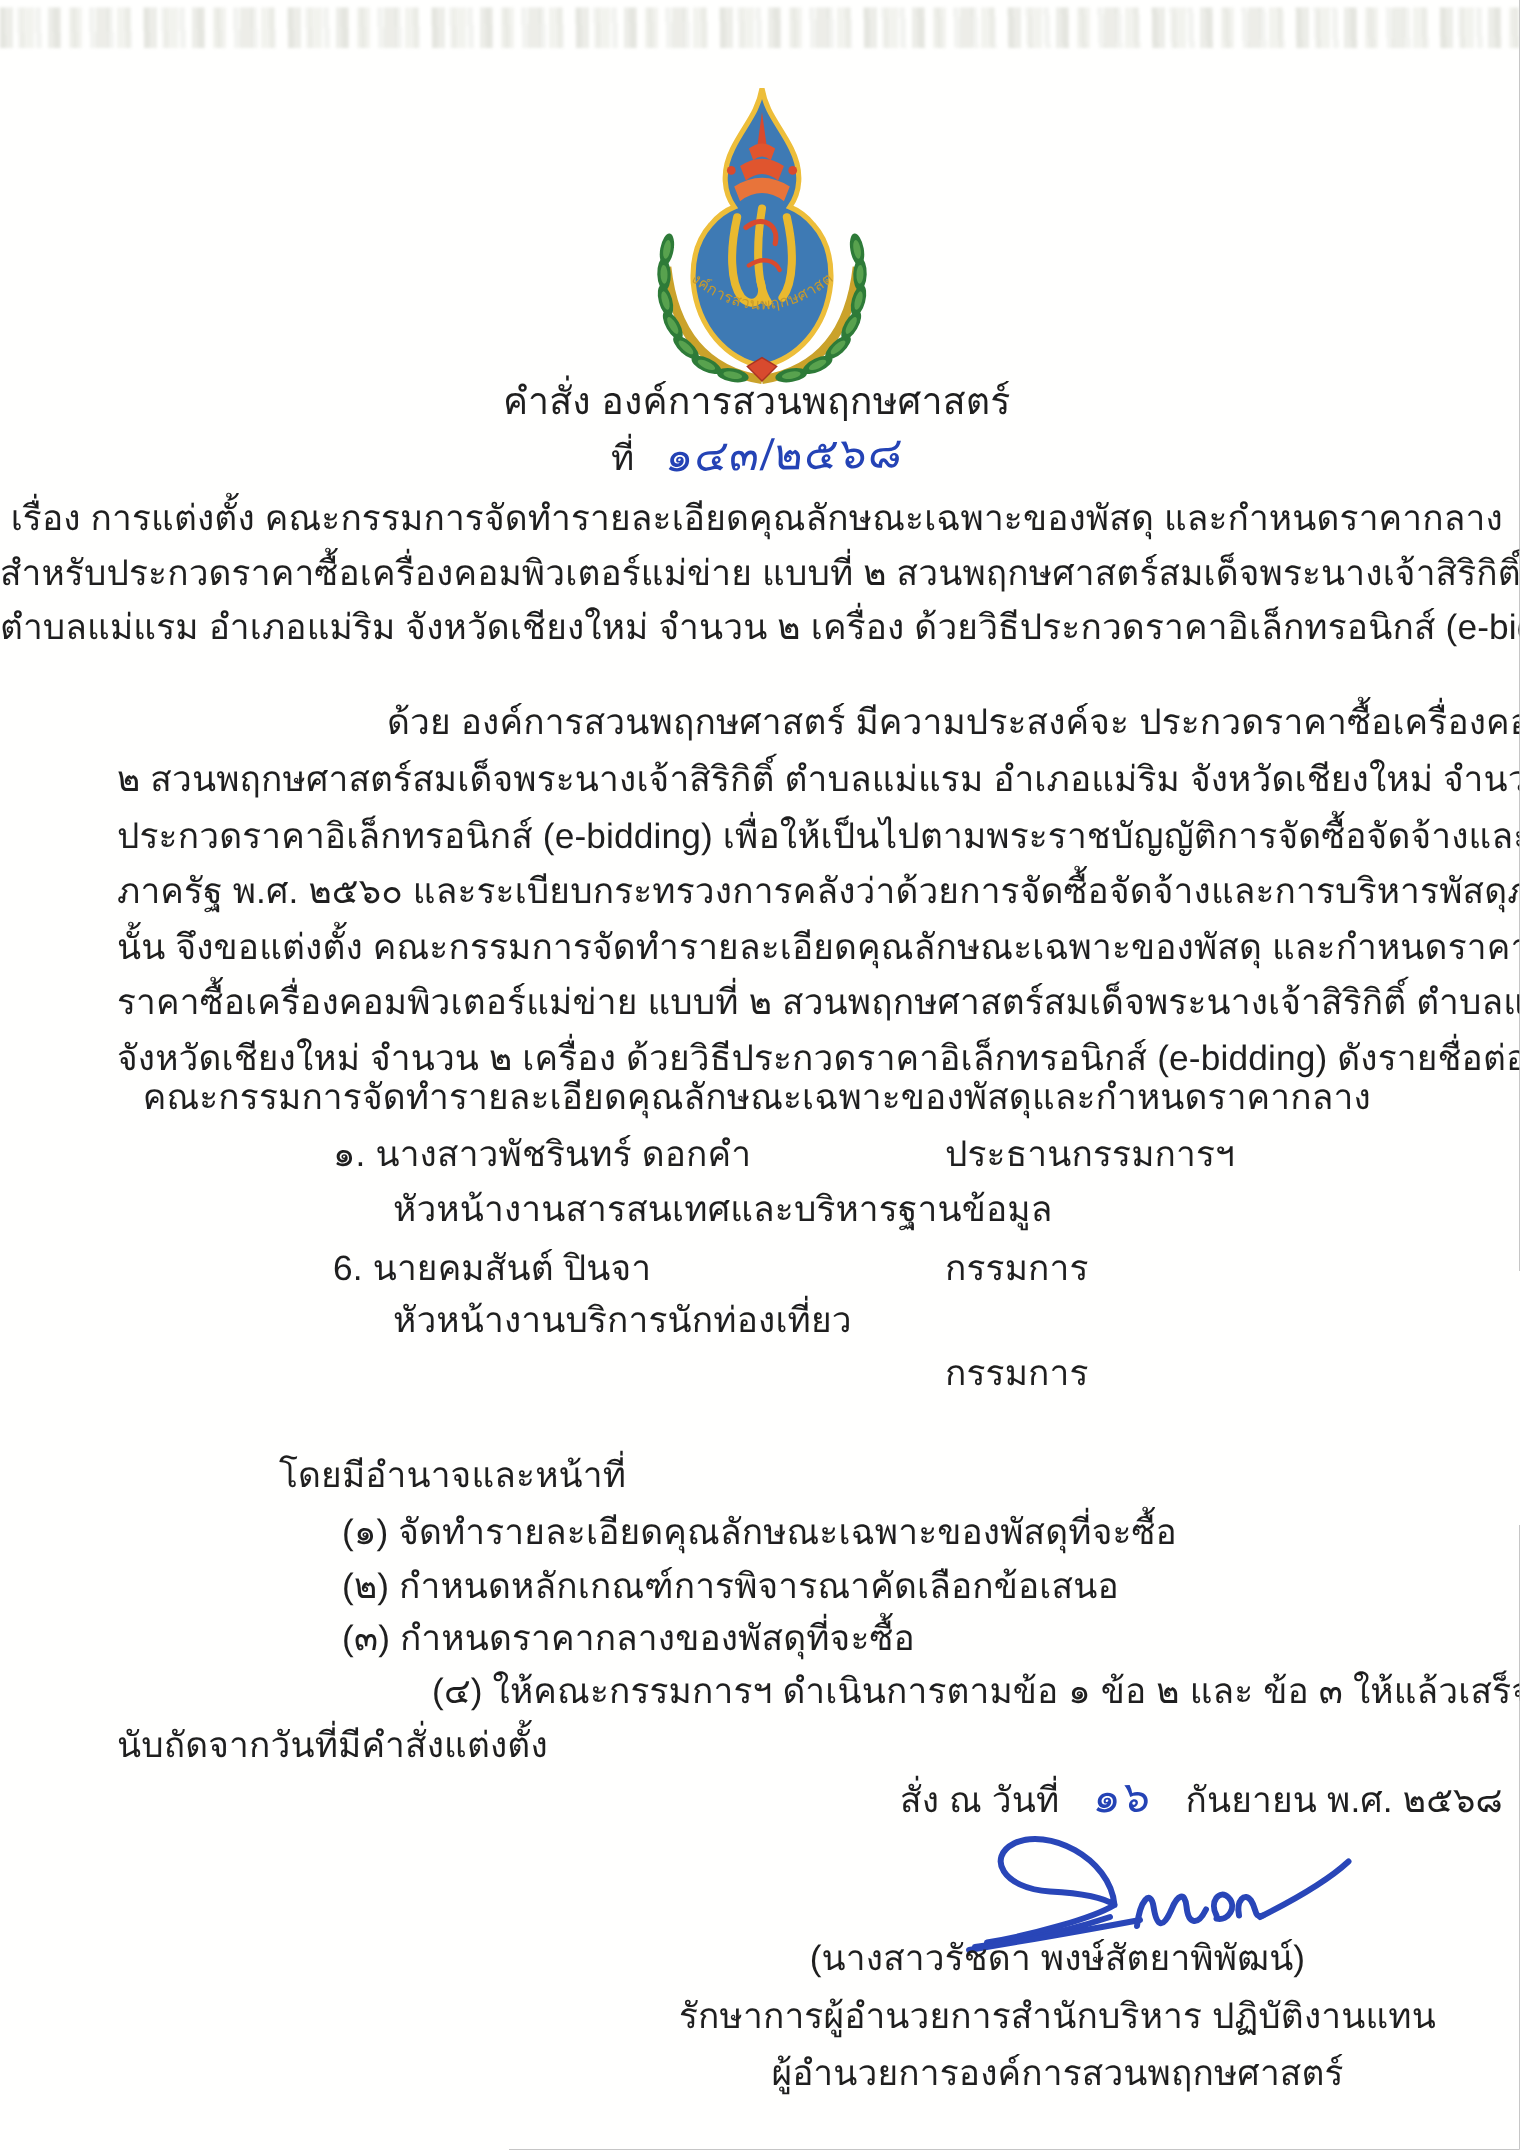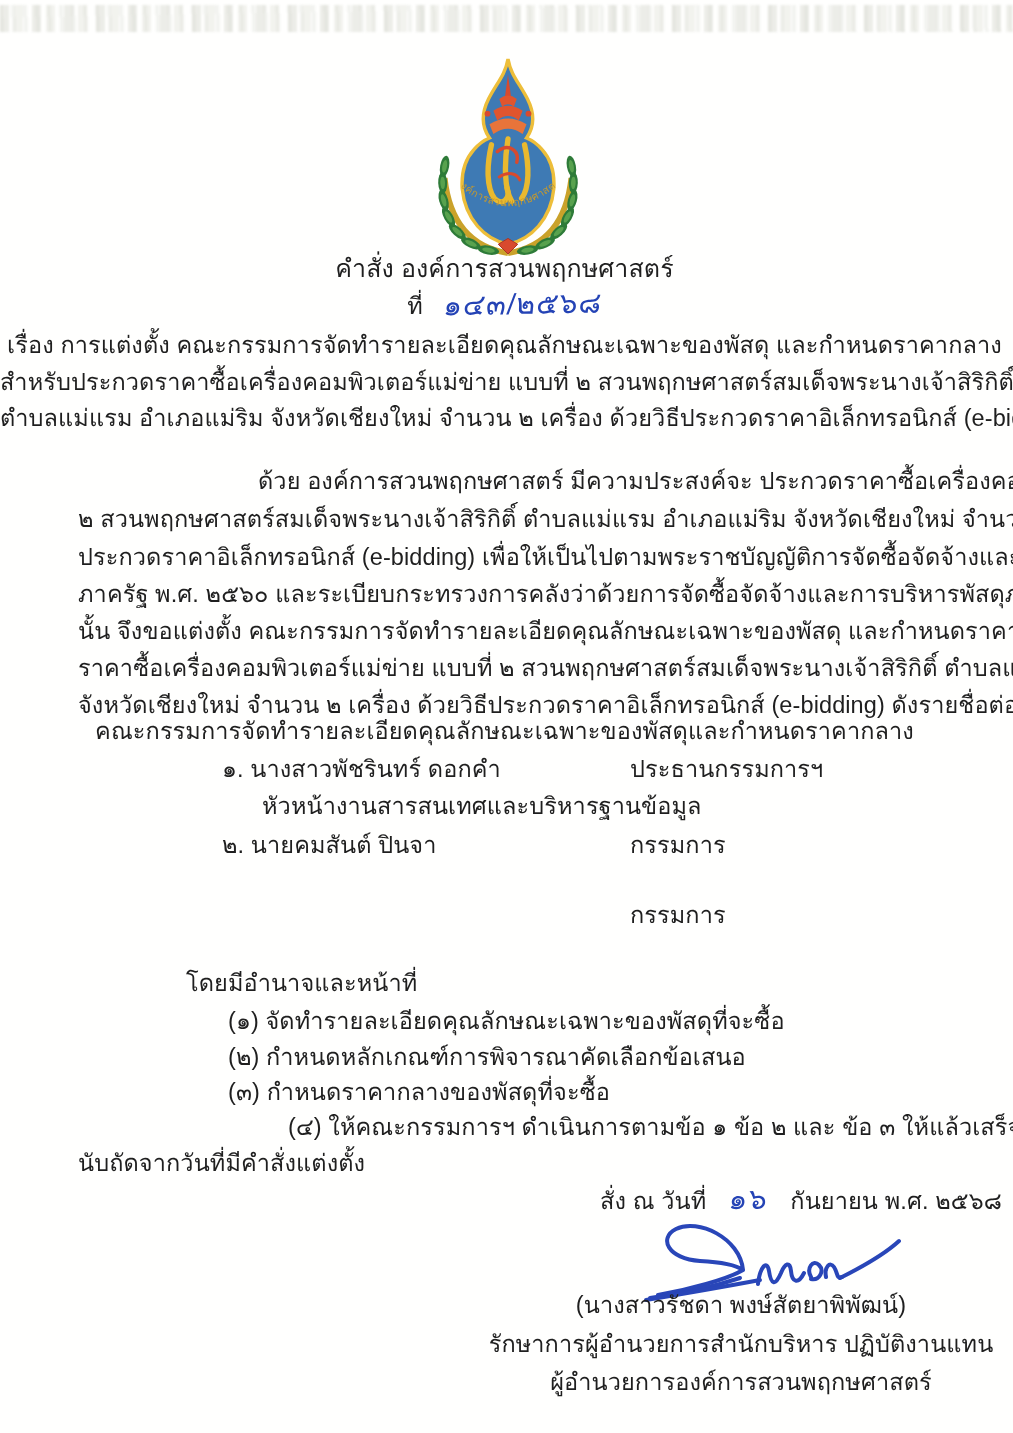--- a/index.html
+++ b/index.html
@@ -33,21 +33,21 @@
     font-size:29px;
     line-height:29px;
     display:inline-block;
     transform:skewX(-7deg) rotate(-1deg);
     font-weight:500;
     letter-spacing:1px;
   }
   .docno-label{margin-right:14px;}
   .sig-block{position:absolute;}
   .day-hand{margin:0 16px;}
-  .namecenter{left:450px;width:510px;text-align:center;margin-left:36px;}
+  .namecenter{left:450px;width:510px;text-align:center;}
 </style>
 </head>
 <body>
 
 <div class="page">
 
   <div class="scan-noise"></div>
 
   <svg style="position:absolute;left:430px;top:55px" width="156" height="205" viewBox="0 0 160 210">
     <defs>
@@ -125,22 +125,23 @@
   <div class="line" style="left:78px;top:617px">นั้น จึงขอแต่งตั้ง คณะกรรมการจัดทำรายละเอียดคุณลักษณะเฉพาะของพัสดุ และกำหนดราคากลาง สำหรับประกวด</div>
   <div class="line" style="left:78px;top:654px">ราคาซื้อเครื่องคอมพิวเตอร์แม่ข่าย แบบที่ ๒ สวนพฤกษศาสตร์สมเด็จพระนางเจ้าสิริกิติ์ ตำบลแม่แรม อำเภอแม่ริม</div>
   <div class="line" style="left:78px;top:691px">จังหวัดเชียงใหม่ จำนวน ๒ เครื่อง ด้วยวิธีประกวดราคาอิเล็กทรอนิกส์ (e-bidding) ดังรายชื่อต่อไปนี้</div>
 
   <div class="line center" style="top:717px">คณะกรรมการจัดทำรายละเอียดคุณลักษณะเฉพาะของพัสดุและกำหนดราคากลาง</div>
 
   <div class="line" style="left:222px;top:755px">๑. นางสาวพัชรินทร์ ดอกคำ</div>
   <div class="line" style="left:630px;top:755px">ประธานกรรมการฯ</div>
   <div class="line" style="left:262px;top:792px">หัวหน้างานสารสนเทศและบริหารฐานข้อมูล</div>
 
-  <div class="line" style="left:222px;top:831px">๒. นายคมสันต์ ปินจา</div>
+  <div class="line" style="left:222px;top:831px">6. นายคมสันต์ ปินจา</div>
   <div class="line" style="left:630px;top:831px">กรรมการ</div>
+  <div class="line" style="left:262px;top:866px">หัวหน้างานบริการนักท่องเที่ยว</div>
 
   <div class="line" style="left:630px;top:901px">กรรมการ</div>
 
   <div class="line" style="left:186px;top:969px">โดยมีอำนาจและหน้าที่</div>
   <div class="line" style="left:228px;top:1007px">(๑) จัดทำรายละเอียดคุณลักษณะเฉพาะของพัสดุที่จะซื้อ</div>
   <div class="line" style="left:228px;top:1043px">(๒) กำหนดหลักเกณฑ์การพิจารณาคัดเลือกข้อเสนอ</div>
   <div class="line" style="left:228px;top:1078px">(๓) กำหนดราคากลางของพัสดุที่จะซื้อ</div>
   <div class="line" style="left:288px;top:1113px">(๔) ให้คณะกรรมการฯ ดำเนินการตามข้อ ๑ ข้อ ๒ และ ข้อ ๓ ให้แล้วเสร็จภายใน ๕ วันทำการ</div>
   <div class="line" style="left:78px;top:1149px">นับถัดจากวันที่มีคำสั่งแต่งตั้ง</div>
 

